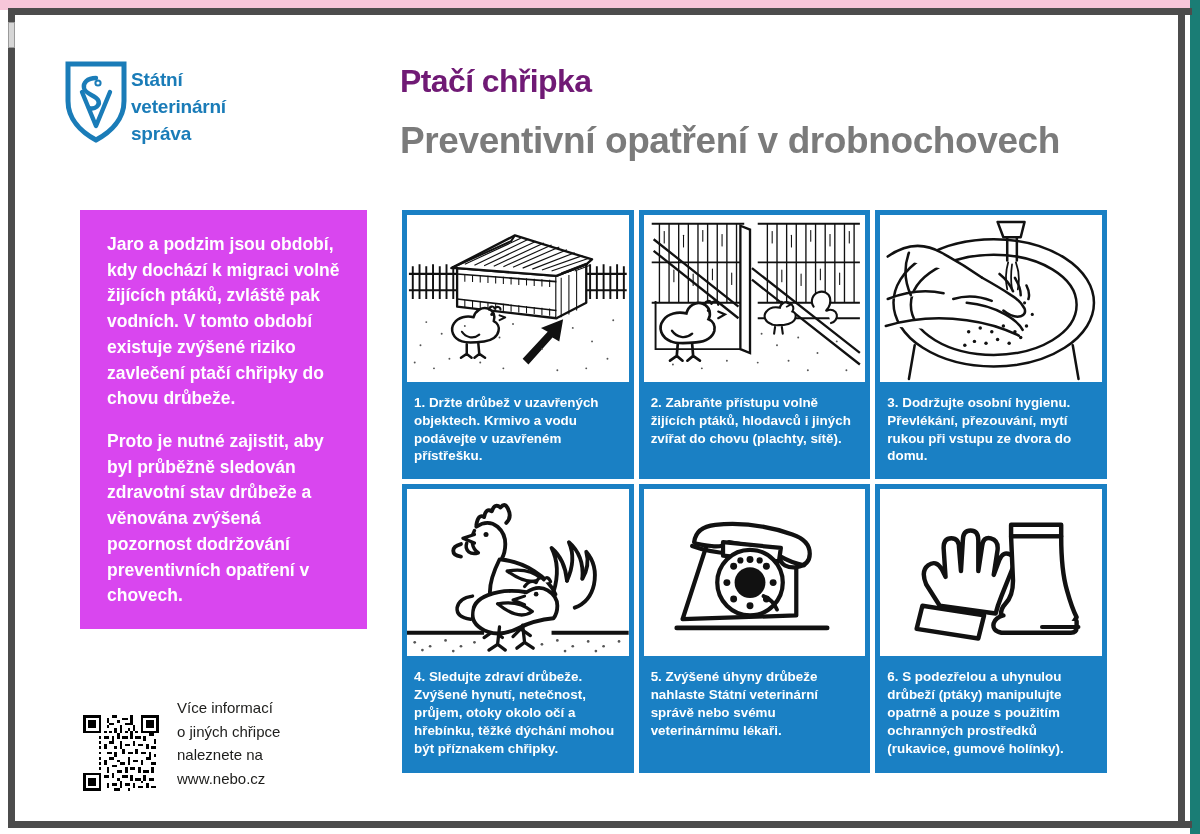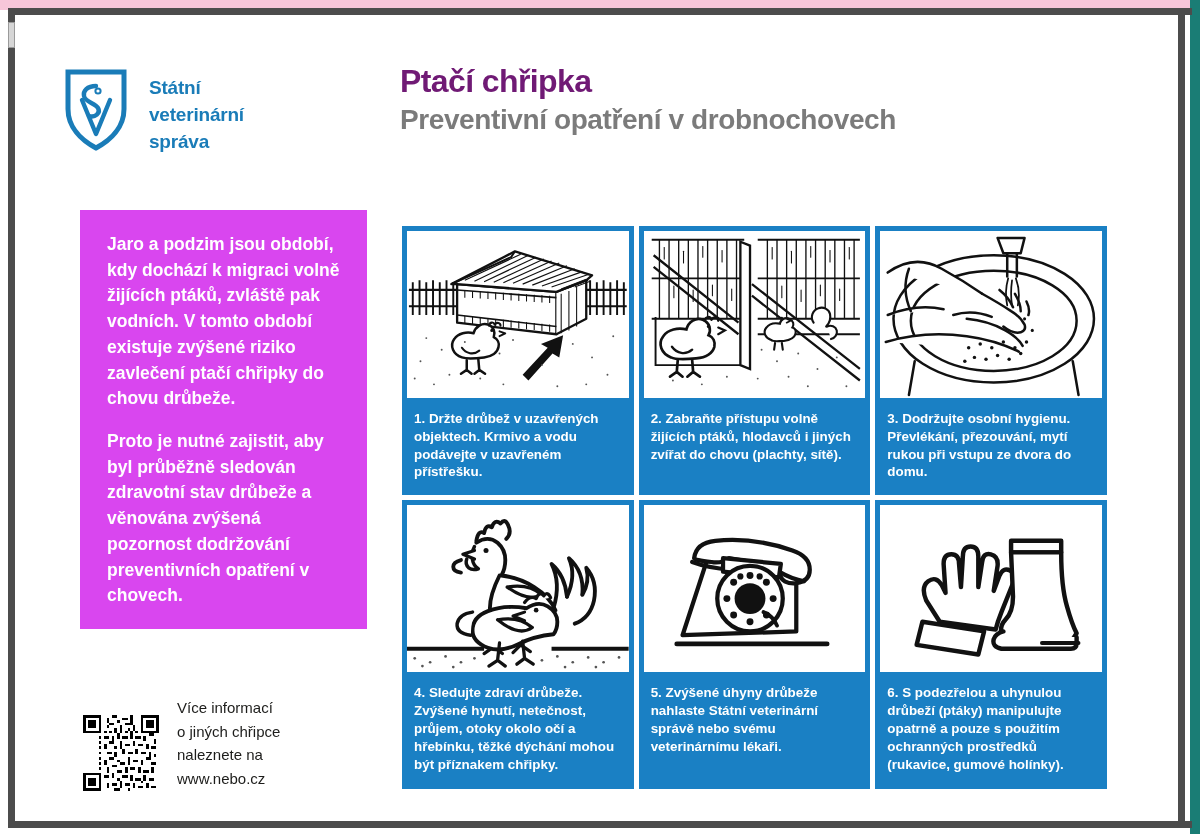--- a/index.html
+++ b/index.html
@@ -75,22 +75,21 @@
   #header {
     position: absolute;
     left: 0; top: 0;
     width: 1163px; height: 180px;
   }
   #logo-block {
     position: absolute;
     left: 50px; top: 46px;
     display: flex;
     align-items: flex-start;
-    gap: 22px;
-    margin-top: 8px;
+    gap: 4px;
   }
   #logo-shield { width: 62px; height: 82px; display: block; }
   #logo-text {
     color: #1a7cb8;
     font-weight: bold;
     font-size: 19px;
     line-height: 1.42;
     letter-spacing: -0.2px;
     padding-top: 6px;
   }
@@ -101,25 +100,25 @@
   }
   #poster-title {
     color: #701a75;
     font-size: 32px;
     font-weight: bold;
     line-height: 1.06;
     letter-spacing: -0.6px;
   }
   #poster-subtitle {
     color: #7b7b7b;
-    font-size: 28px;
+    font-size: 37px;
     font-weight: bold;
     line-height: 1.2;
     letter-spacing: -0.4px;
-    margin-top: 4px;
+    margin-top: 20px;
   }
 
   
   #intro-box {
     position: absolute;
     left: 65px; top: 195px;
     width: 287px;
     background: #d946ef;
     color: #ffffff;
     padding: 22px 20px 20px 27px;
@@ -145,21 +144,20 @@
   }
 
   
   #grid {
     position: absolute;
     left: 387px; top: 195px;
     width: 705px;
     display: grid;
     grid-template-columns: 1fr 1fr 1fr;
     gap: 5px;
-    margin-top: 16px;
   }
   .cell {
     background: #1a80c4;
     display: flex;
     flex-direction: column;
   }
   .art {
     background: #1a80c4;
     padding: 5px;
   }

